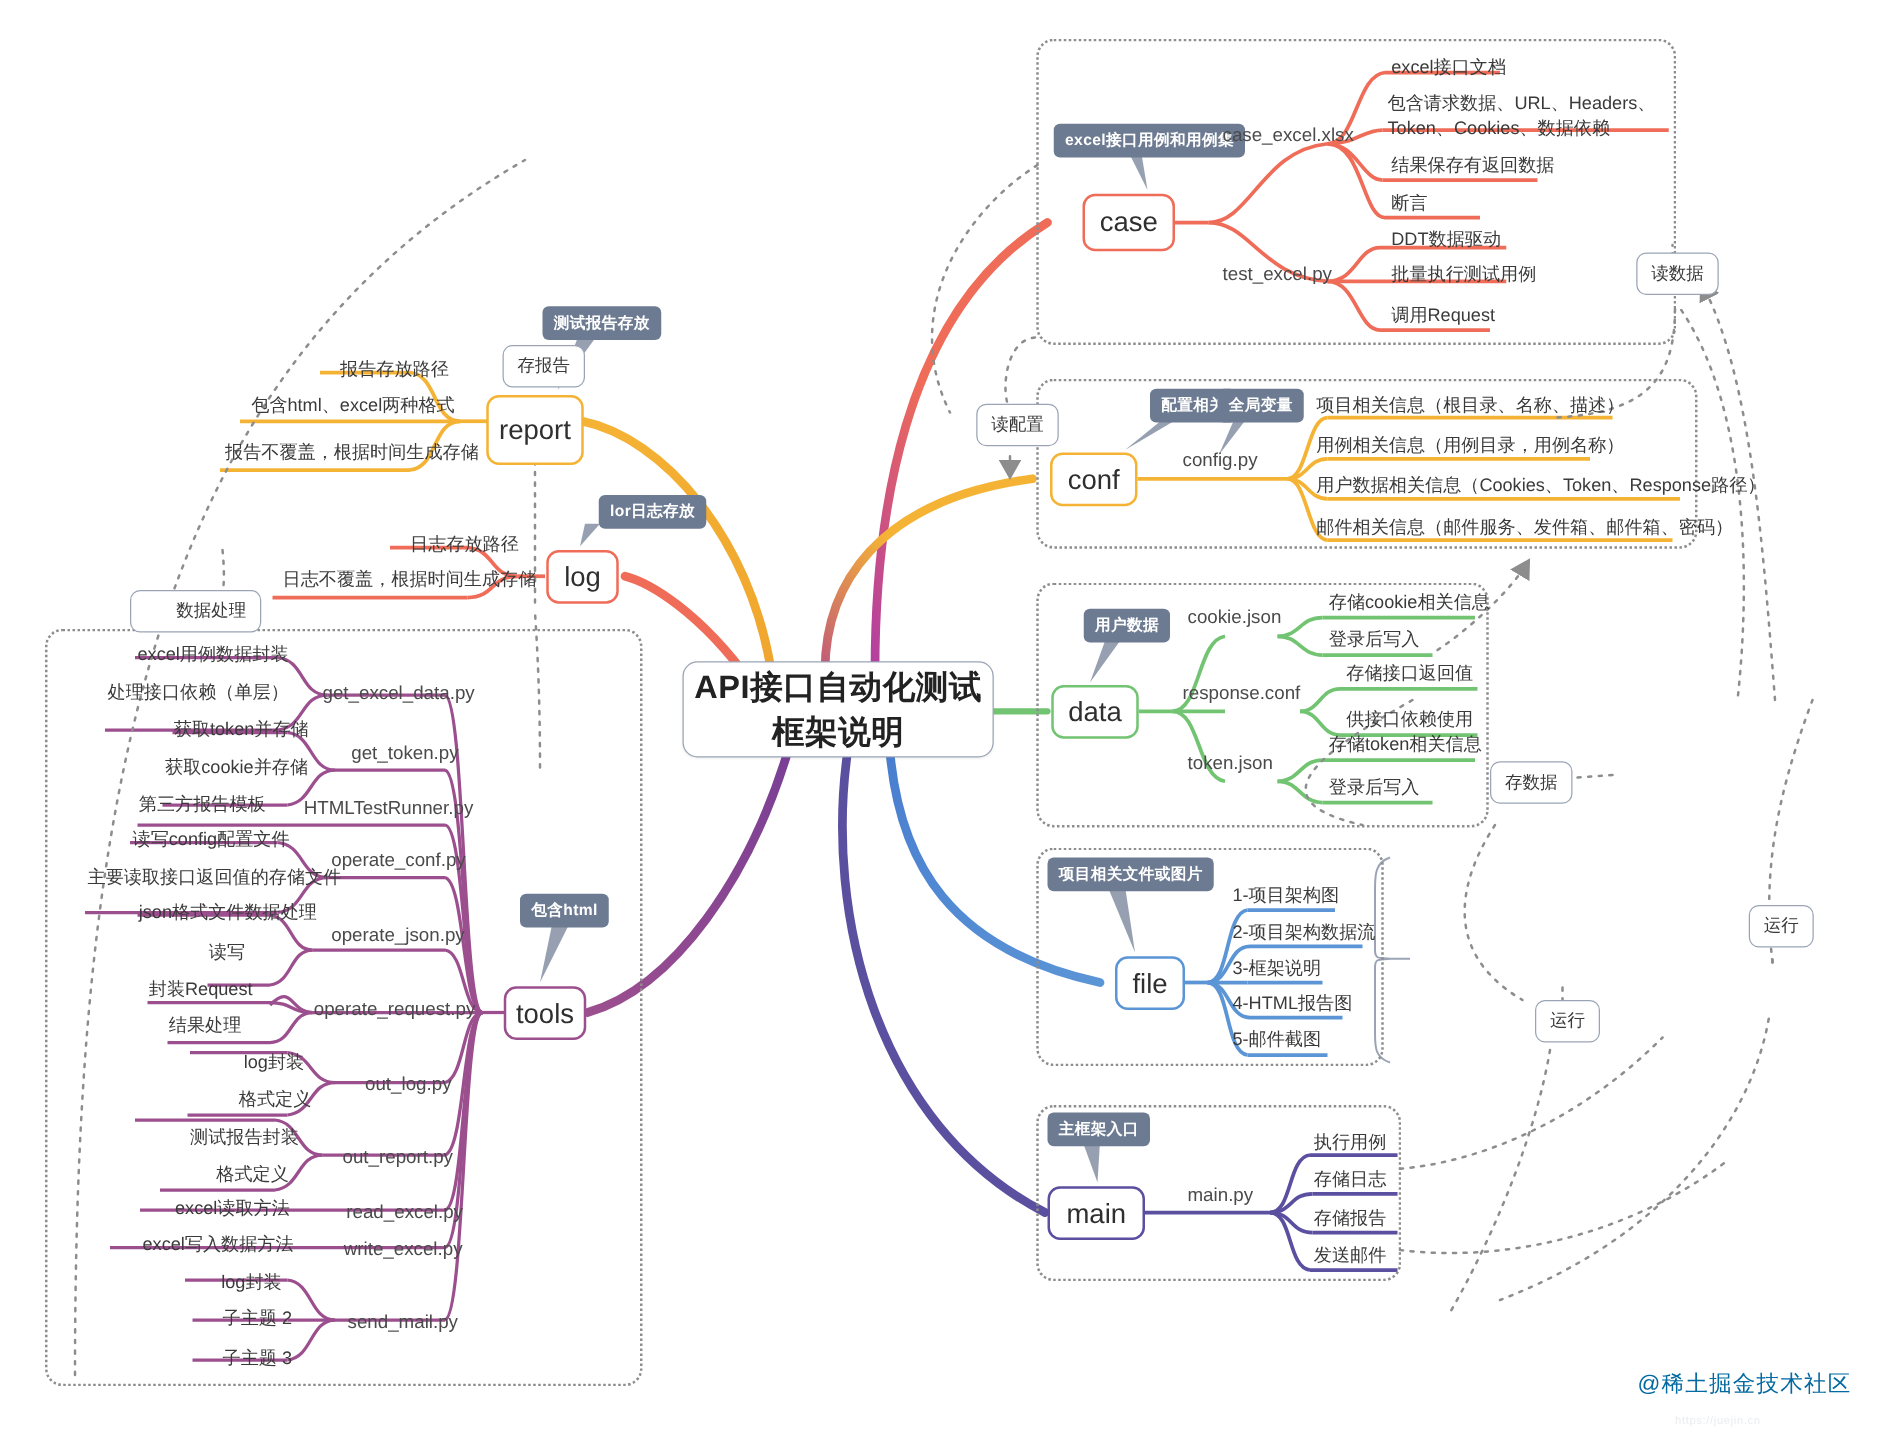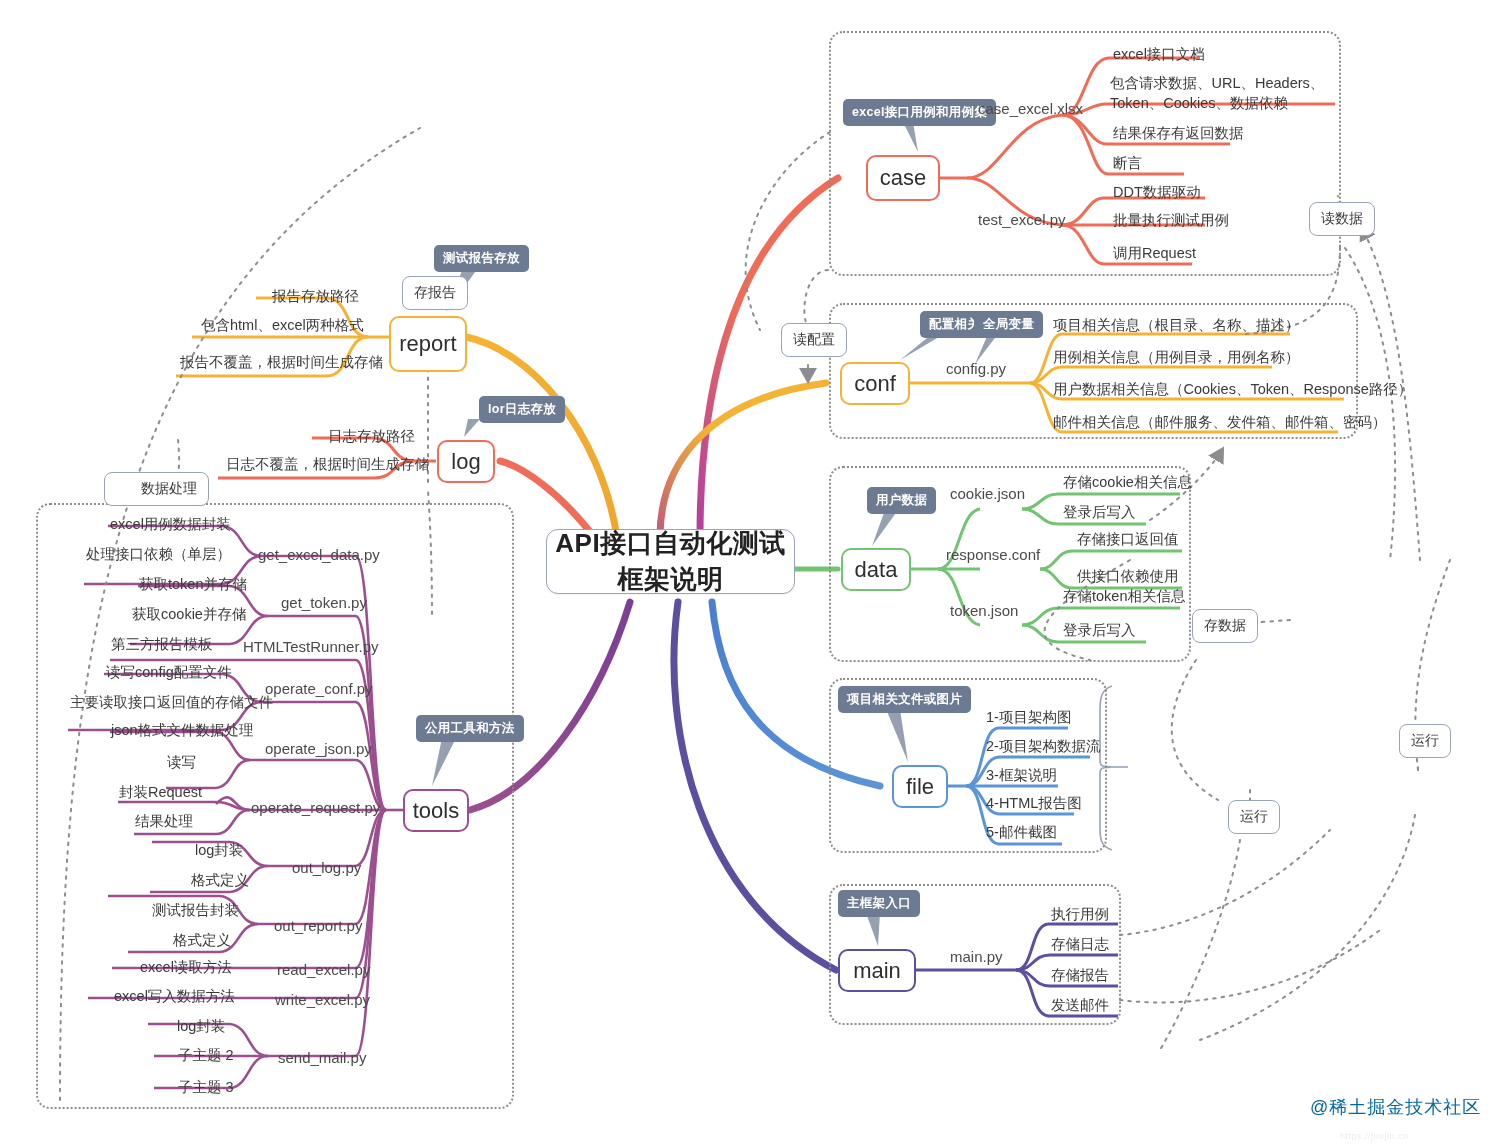--- a/index.html
+++ b/index.html
@@ -287,21 +287,21 @@
     </g>
   </svg>
 
   <div class="region" style="left:829px;top:31px;width:512px;height:245px;"></div>
   <div class="region" style="left:829px;top:303px;width:529px;height:136px;"></div>
   <div class="region" style="left:829px;top:466px;width:362px;height:196px;"></div>
   <div class="region" style="left:829px;top:678px;width:278px;height:175px;"></div>
   <div class="region" style="left:829px;top:884px;width:292px;height:141px;"></div>
   <div class="region" style="left:36px;top:503px;width:478px;height:606px;"></div>
 
-  <div class="node n-root" style="left:546px;top:529px;width:249px;height:65px;flex-direction:column;">
+  <div class="node n-root" style="left:546px;top:529px;width:249px;height:77px;flex-direction:column;">
     <span>API接口自动化测试</span>
     <span>框架说明</span>
   </div>
 
   <div class="node n-main c-case" style="left:866px;top:155px;width:74px;height:46px;">case</div>
   <div class="badge" style="left:843px;top:99px;">excel接口用例和用例集</div>
   <svg class="layer" style="pointer-events:none">
     <path d="M903,122 L918,152 L913,122 z" fill="#6d7b92" opacity=".72"></path>
   </svg>
 
@@ -379,21 +379,21 @@
 
   <div class="node n-main c-log" style="left:437px;top:440px;width:58px;height:43px;">log</div>
   <div class="badge" style="left:443px;top:396px;margin-left:36px;">lor日志存放</div>
   <svg class="layer">
     <path d="M468,419 L464,437 L480,419 z" fill="#6d7b92" opacity=".72"></path>
   </svg>
   <div class="lbl" style="left:328px;top:427px;">日志存放路径</div>
   <div class="lbl" style="left:226px;top:455px;">日志不覆盖，根据时间生成存储</div>
 
   <div class="node n-main c-tools" style="left:403px;top:789px;width:66px;height:43px;">tools</div>
-  <div class="badge" style="left:416px;top:715px;">公用工具和方法</div>
+  <div class="badge" style="left:416px;top:715px;">包含html</div>
   <svg class="layer">
     <path d="M442,738 L432,786 L456,738 z" fill="#6d7b92" opacity=".72"></path>
   </svg>
   <div class="anno" style="left:104px;top:472px;padding-left:36px;">数据处理</div>
 
   <div class="lbl mid" style="left:258px;top:533px;margin-top:12px;">get_excel_data.py</div>
   <div class="lbl mid" style="left:281px;top:593px;">get_token.py</div>
   <div class="lbl mid" style="left:243px;top:637px;">HTMLTestRunner.py</div>
   <div class="lbl mid" style="left:265px;top:679px;">operate_conf.py</div>
   <div class="lbl mid" style="left:265px;top:739px;">operate_json.py</div>

